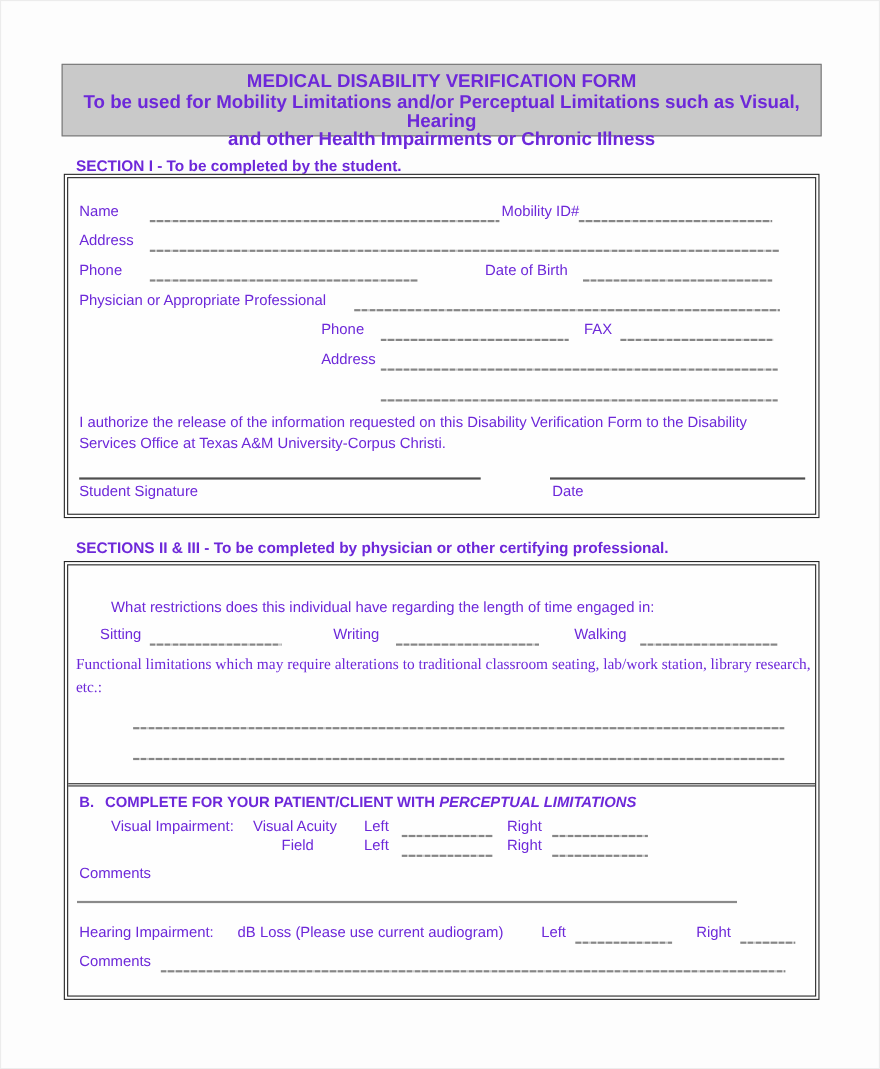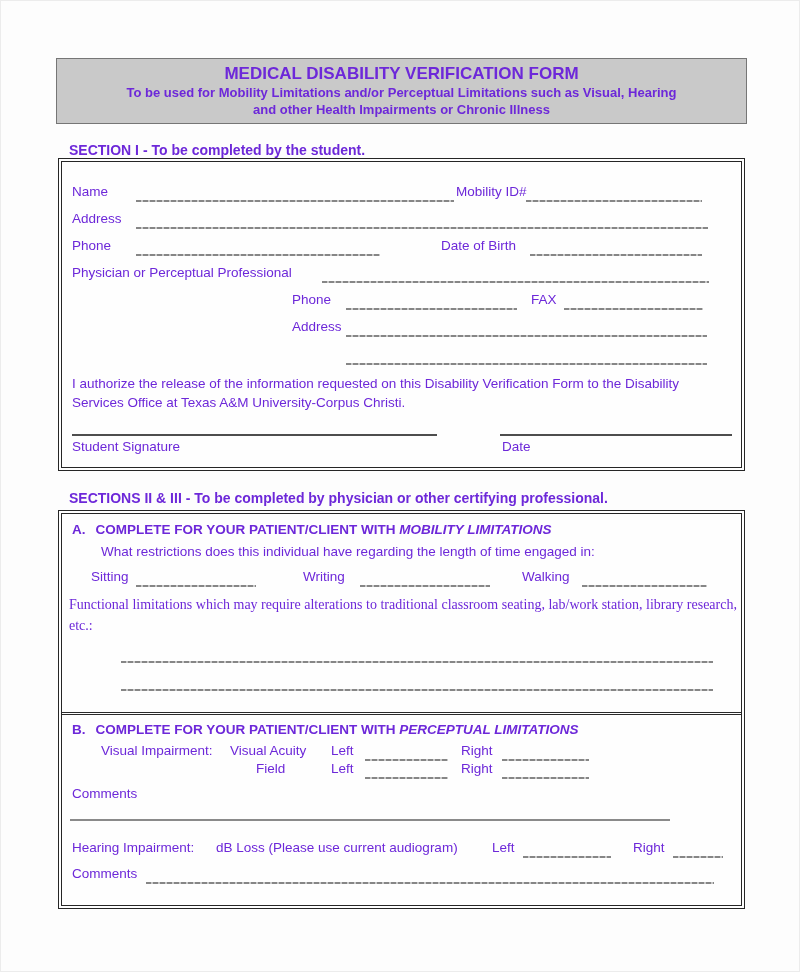--- a/index.html
+++ b/index.html
@@ -8,21 +8,21 @@
         border:1px solid #ececec;box-sizing:border-box;}
   .lbl{position:absolute;font-size:13.5px;white-space:nowrap;}
   .fline{position:absolute;height:2px;
          background:repeating-linear-gradient(90deg,#868686 0 5px,#c9c9c9 5px 7px);}
   .sline{position:absolute;height:2px;background:#4e4e4e;}
   .mline{position:absolute;height:2px;background:#8a8a8a;}
   .dbox{position:absolute;border:4px double #262626;background:#fefefe;box-sizing:border-box;}
   .hdr{position:absolute;left:55px;top:57px;width:691px;height:66px;background:#c9c9c9;
        border:1px solid #767676;box-sizing:border-box;text-align:center;}
   .hdr-title{font-size:17px;font-weight:bold;margin-top:5px;}
-  .hdr-sub{font-size:13px;font-weight:bold;line-height:17px;}
+  .hdr-sub{font-size:17px;font-weight:bold;line-height:17px;}
   .sect-h{position:absolute;font-size:14px;font-weight:bold;white-space:nowrap;}
   .ab-title{position:absolute;font-size:13.5px;font-weight:bold;white-space:nowrap;}
   .ab-title em{font-style:italic;}
   .ab-letter{display:inline-block;margin-right:10px;}
   .para{position:absolute;font-size:13.5px;line-height:19px;}
   .serif-p{position:absolute;font-family:"Liberation Serif",serif;font-size:14px;line-height:21px;}
   .divider{position:absolute;left:0;right:0;border-top:3px double #2a2a2a;}
 </style>
 </head>
 <body>
@@ -45,21 +45,21 @@
     <div class="fline" style="left:464px;top:38px;width:176px;"></div>
 
     <div class="lbl" style="left:10px;top:49px;">Address</div>
     <div class="fline" style="left:74px;top:65px;width:572px;"></div>
 
     <div class="lbl" style="left:10px;top:76px;">Phone</div>
     <div class="fline" style="left:74px;top:92px;width:244px;"></div>
     <div class="lbl" style="left:379px;top:76px;">Date of Birth</div>
     <div class="fline" style="left:468px;top:92px;width:172px;"></div>
 
-    <div class="lbl" style="left:10px;top:103px;">Physician or Perceptual Professional</div>
+    <div class="lbl" style="left:10px;top:103px;">Physician or Appropriate Professional</div>
     <div class="fline" style="left:260px;top:119px;width:387px;"></div>
 
     <div class="lbl" style="left:230px;top:130px;">Phone</div>
     <div class="fline" style="left:284px;top:146px;width:171px;"></div>
     <div class="lbl" style="left:469px;top:130px;">FAX</div>
     <div class="fline" style="left:502px;top:146px;width:139px;"></div>
 
     <div class="lbl" style="left:230px;top:157px;">Address</div>
     <div class="fline" style="left:284px;top:173px;width:361px;"></div>
     <div class="fline" style="left:284px;top:201px;width:361px;"></div>
@@ -69,23 +69,20 @@
     <div class="sline" style="left:10px;top:272px;width:365px;"></div>
     <div class="lbl" style="left:10px;top:277px;text-align:center;">Student Signature</div>
     <div class="sline" style="left:438px;top:272px;width:232px;"></div>
     <div class="lbl" style="left:440px;top:277px;">Date</div>
   </div>
 
   <div class="sect-h" style="left:68px;top:489px;">SECTIONS II &amp; III - To be completed by physician or other certifying professional.</div>
 
   <div class="dbox" style="left:57px;top:509px;width:687px;height:399px;">
 
-    <div class="ab-title" style="left:10px;top:8px;">
-      <span class="ab-letter">A.</span><span>COMPLETE FOR YOUR PATIENT/CLIENT WITH</span>&nbsp;<em>MOBILITY LIMITATIONS</em>
-    </div>
     <div class="lbl" style="left:39px;top:30px;">What restrictions does this individual have regarding the length of time engaged in:</div>
 
     <div class="lbl" style="left:29px;top:55px;">Sitting</div>
     <div class="fline" style="left:74px;top:71px;width:120px;"></div>
     <div class="lbl" style="left:241px;top:55px;">Writing</div>
     <div class="fline" style="left:298px;top:71px;width:130px;"></div>
     <div class="lbl" style="left:460px;top:55px;">Walking</div>
     <div class="fline" style="left:520px;top:71px;width:125px;"></div>
 
     <div class="serif-p" style="left:7px;top:80px;width:668px;">Functional limitations which may require alterations to traditional classroom seating, lab/work station, library research, etc.:</div>

